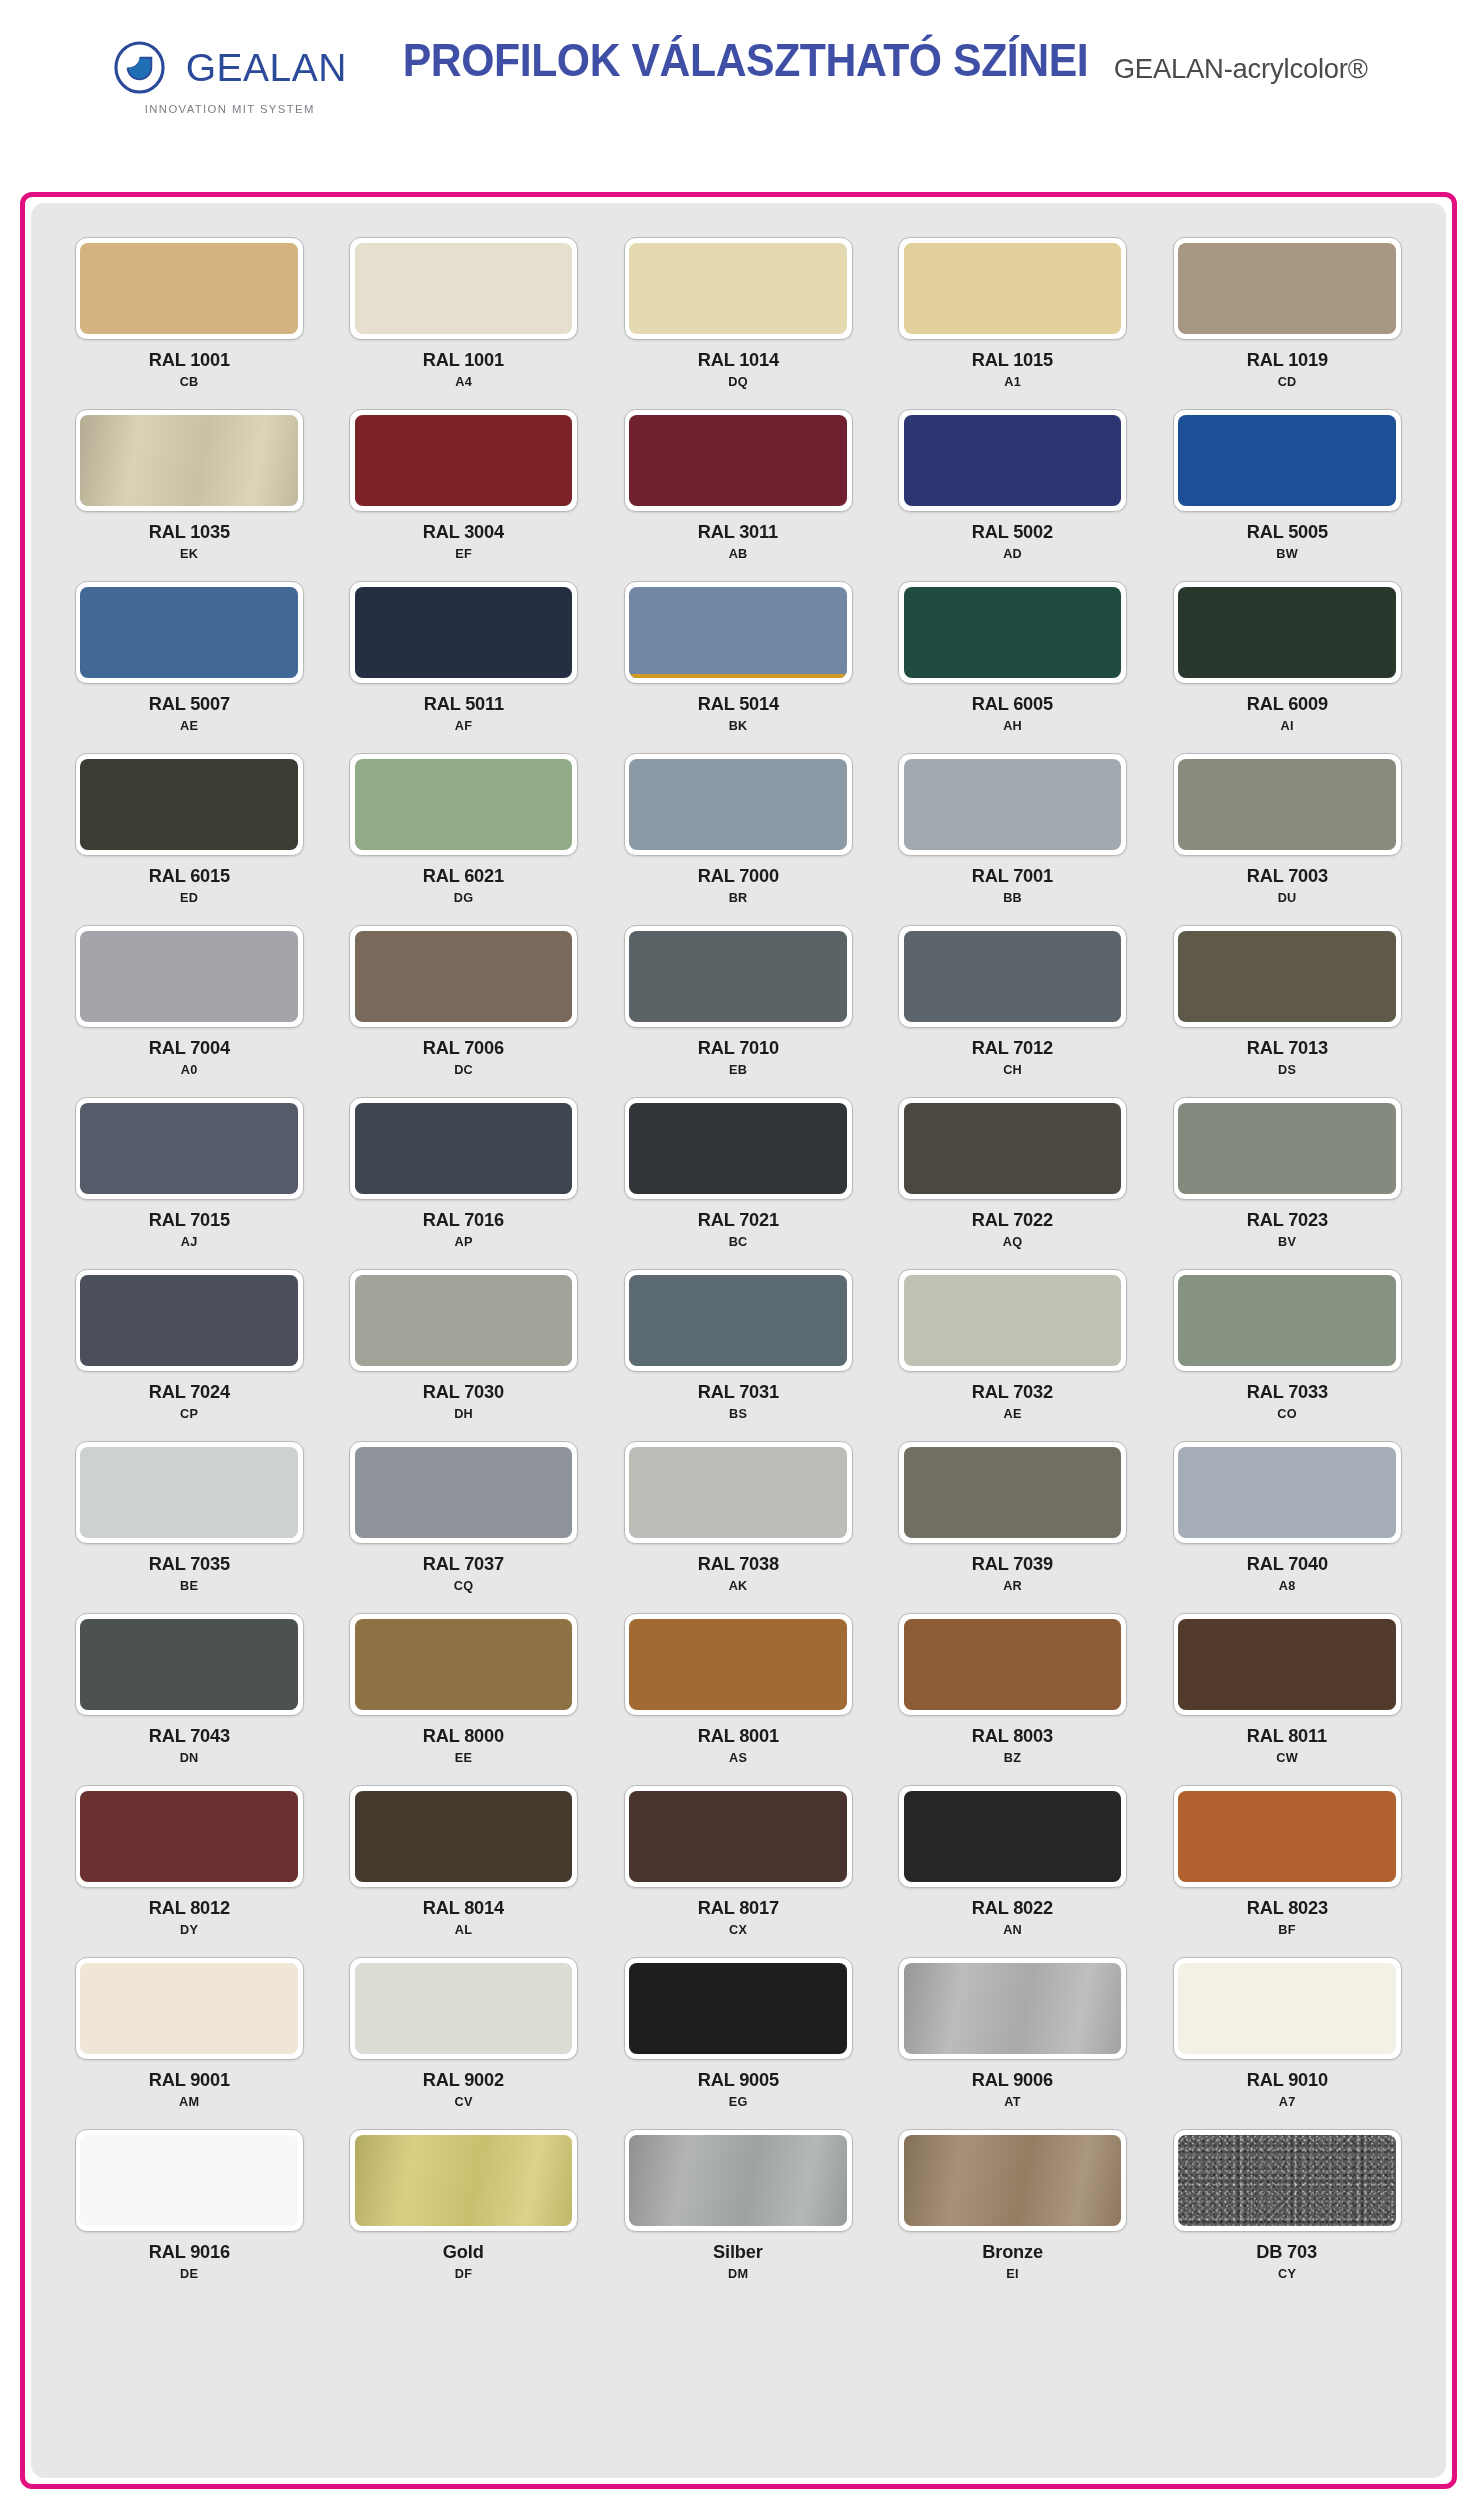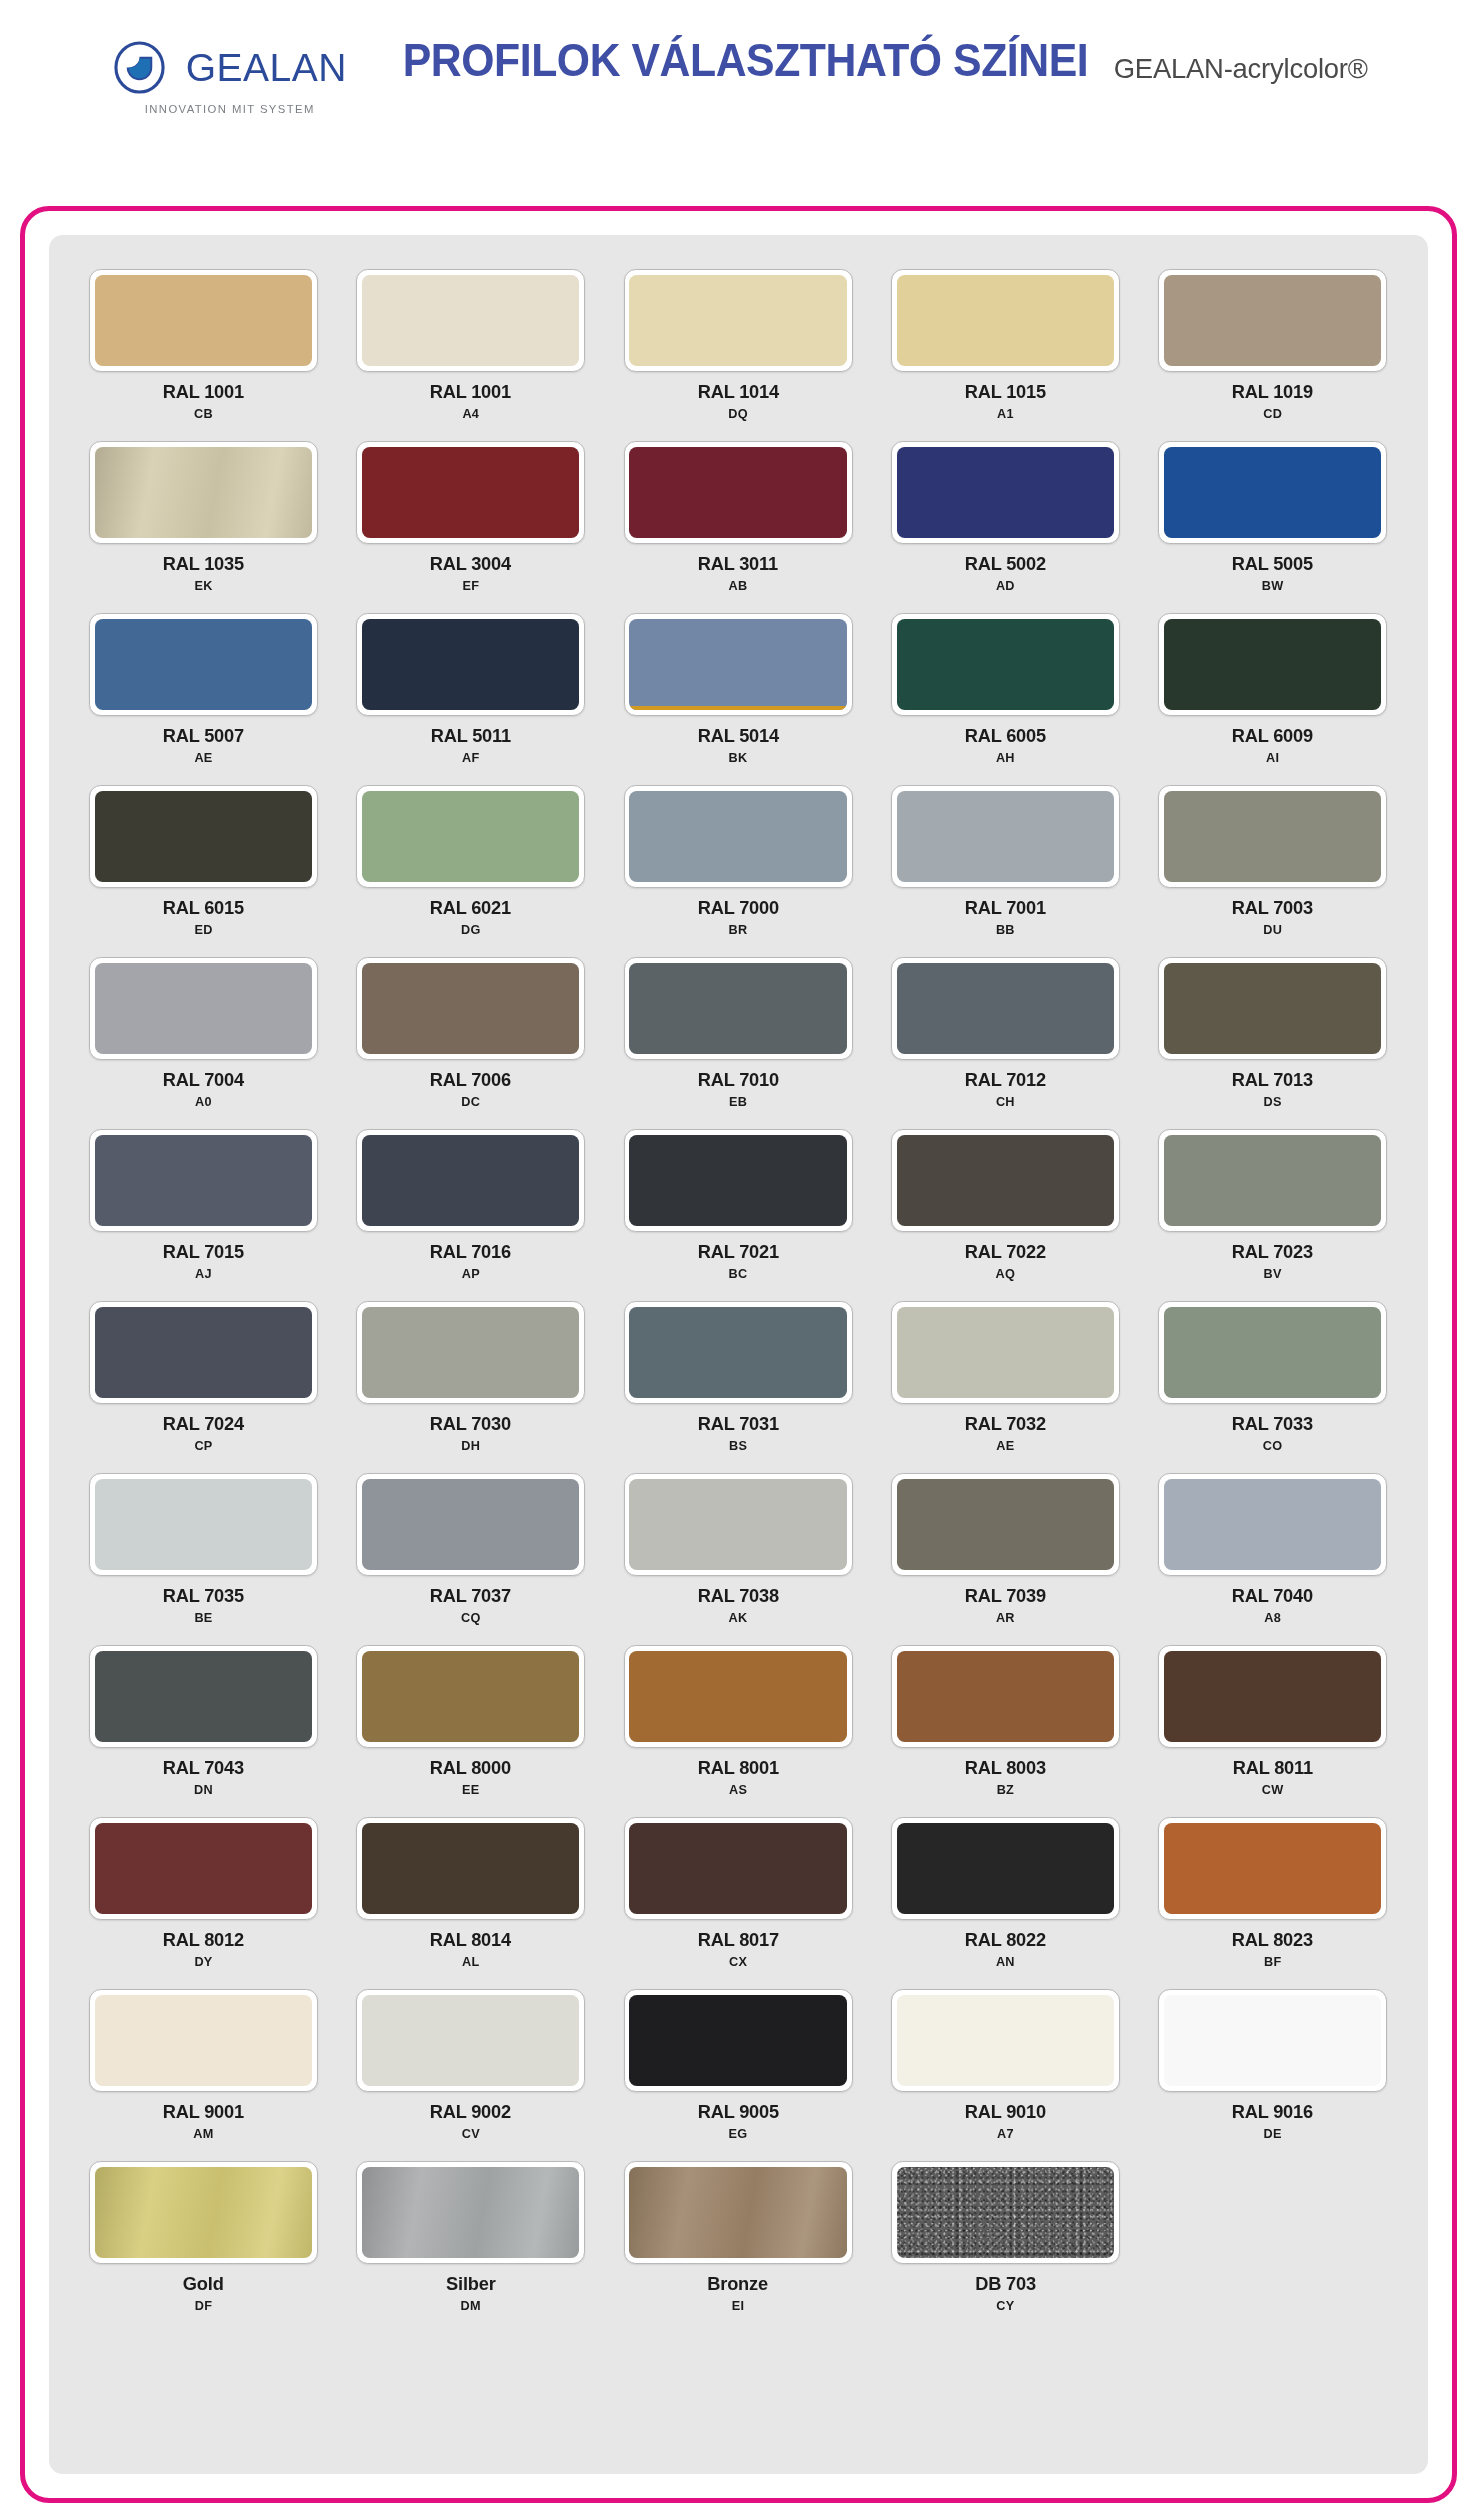--- a/index.html
+++ b/index.html
@@ -75,27 +75,27 @@
     font-size: 27.4px;
     font-weight: 400;
     color: #4a4a4a;
     letter-spacing: -0.2px;
   }
 
   
   .frame {
     position: absolute;
     left: 19.6px;
-    top: 206px;
+    top: 192px;
     width: 1437px;
     height: 2297px;
     border: 5.9px solid #e10f7f;
-    border-radius: 29px;
+    border-radius: 12px;
     background: #ffffff;
-    padding: 24px;
+    padding: 6px;
   }
   .panel {
     width: 100%;
     height: 100%;
     background: #e7e7e7;
     border-radius: 13.7px;
   }
 
   
   .grid {
@@ -560,20 +560,27 @@
         </div>
         <div class="cell">
           <div class="swatch-frame">
             <div class="swatch" style="background-color: rgb(30, 30, 32);"></div>
           </div>
           <div class="label">RAL 9005</div>
           <div class="code">EG</div>
         </div>
         <div class="cell">
           <div class="swatch-frame">
+            <div class="swatch" style="background: linear-gradient(100deg, rgb(151, 151, 151) 0%, rgb(188, 188, 188) 26%, rgb(169, 169, 169) 55%, rgb(191, 191, 191) 80%, rgb(162, 162, 162) 100%);"></div>
+          </div>
+          <div class="label">RAL 9006</div>
+          <div class="code">AT</div>
+        </div>
+        <div class="cell">
+          <div class="swatch-frame">
             <div class="swatch" style="background-color: rgb(243, 240, 230);"></div>
           </div>
           <div class="label">RAL 9010</div>
           <div class="code">A7</div>
         </div>
         <div class="cell">
           <div class="swatch-frame">
             <div class="swatch" style="background-color: rgb(247, 248, 247);"></div>
           </div>
           <div class="label">RAL 9016</div>

